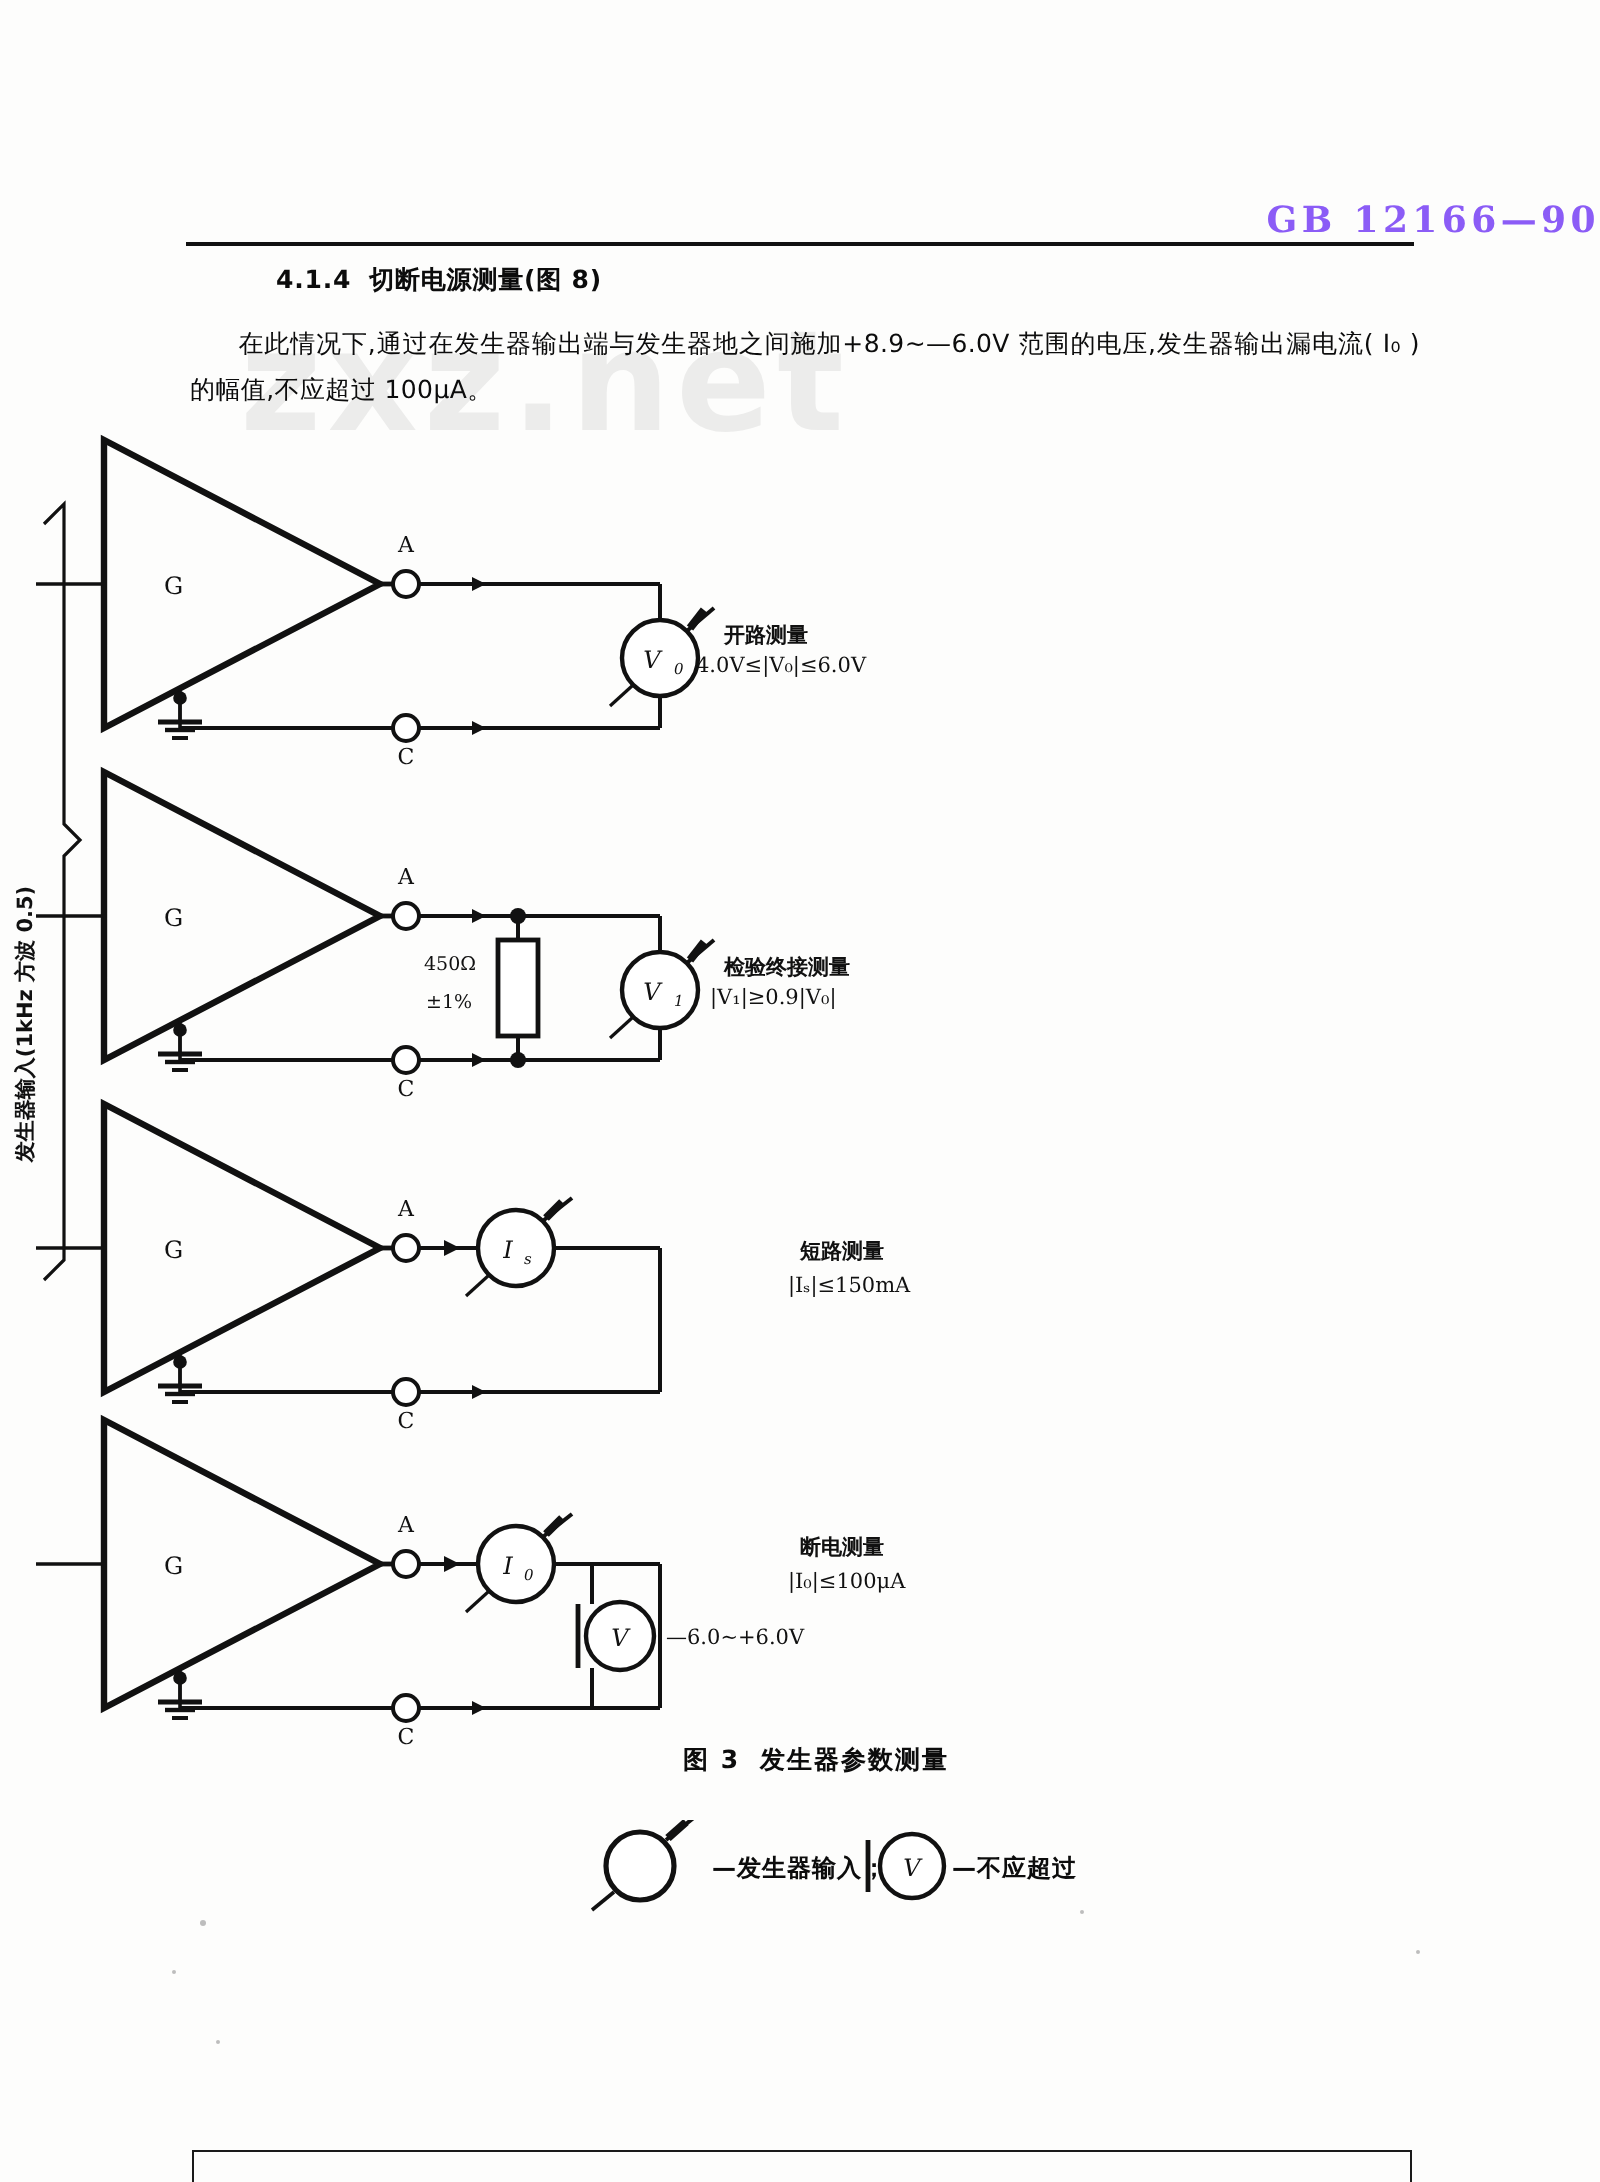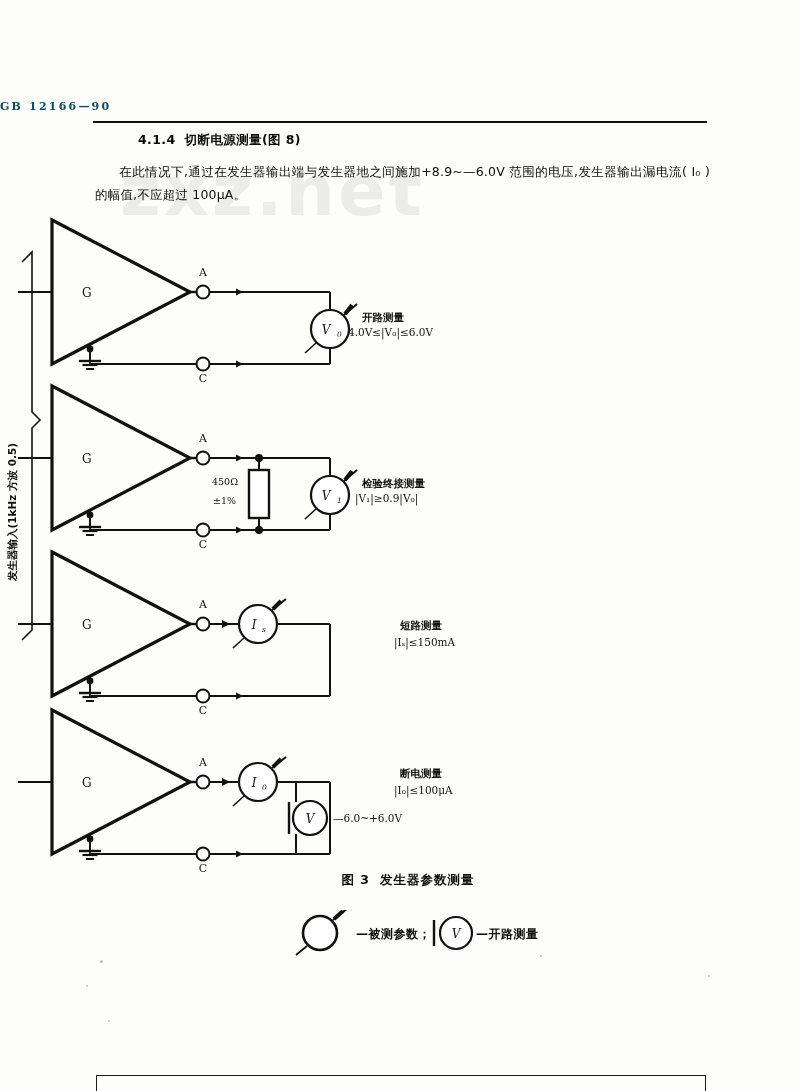--- a/index.html
+++ b/index.html
@@ -22,26 +22,26 @@
     left: 0; top: 0;
     width: 800px; height: 1091px;
     background: #fdfdfc;
   }
 
   
   .hdr-title {
     position: absolute;
     left: 0; right: 0;
     top: 100px;
-    text-align: left;
+    text-align: right;
     font-family: "DejaVu Serif", "Liberation Serif", serif;
     font-weight: bold;
-    font-size: 11px;
+    font-size: 18px;
     letter-spacing: 2.2px;
-    color: #0c4a6e;
+    color: #8b5cf6;
   }
   .hdr-rule {
     position: absolute;
     left: 93px;
     top: 121px;
     width: 614px;
     height: 2px;
     background: #111;
   }
 
@@ -342,22 +342,22 @@
         <line x1="17" y1="36" x2="6" y2="45" stroke="#111" stroke-width="1.8"></line>
       </g>
 
       <line x1="144" y1="10" x2="144" y2="36" stroke="#111" stroke-width="2.4"></line>
 
       <g>
         <circle cx="166" cy="23" r="16" fill="#fff" stroke="#111" stroke-width="2.2"></circle>
         <text class="svg-meter" x="166" y="28" text-anchor="middle">V</text>
       </g>
     </svg>
-    <div class="lg-text" id="lg-label-1">—被测参数；</div>
-    <div class="lg-text" id="lg-label-2">—开路测量</div>
+    <div class="lg-text" id="lg-label-1">—发生器输入；</div>
+    <div class="lg-text" id="lg-label-2">—不应超过</div>
   </div>
 
   <div class="foot-box"></div>
 
   <div class="speck" style="left:100px;top:960px;width:3px;height:3px;"></div>
   <div class="speck" style="left:86px;top:985px;width:2px;height:2px;"></div>
   <div class="speck" style="left:108px;top:1020px;width:2px;height:2px;"></div>
   <div class="speck" style="left:708px;top:975px;width:2px;height:2px;"></div>
   <div class="speck" style="left:540px;top:955px;width:2px;height:2px;"></div>
 </div>

